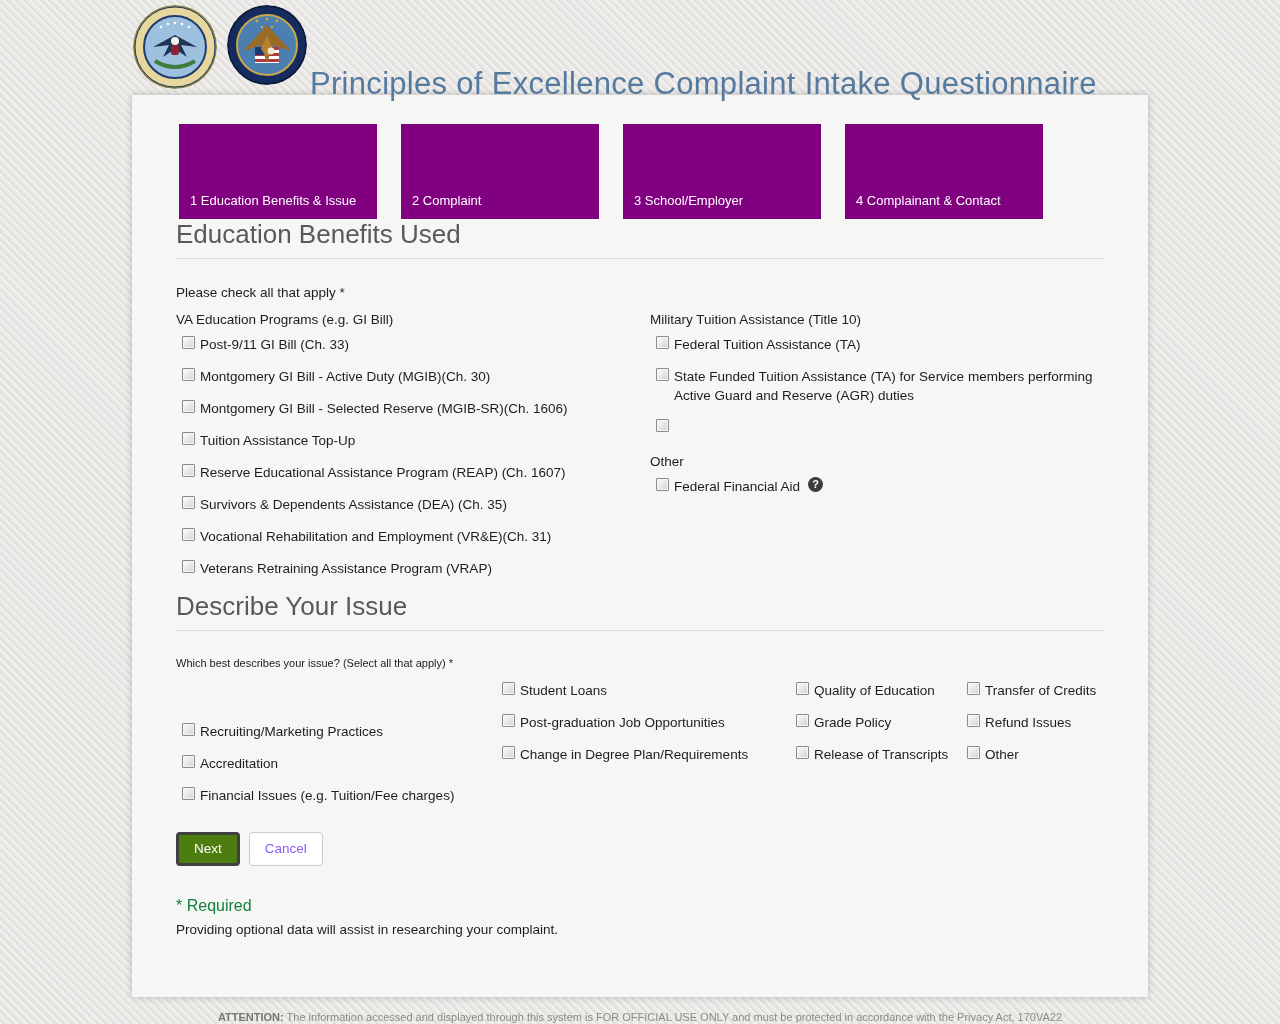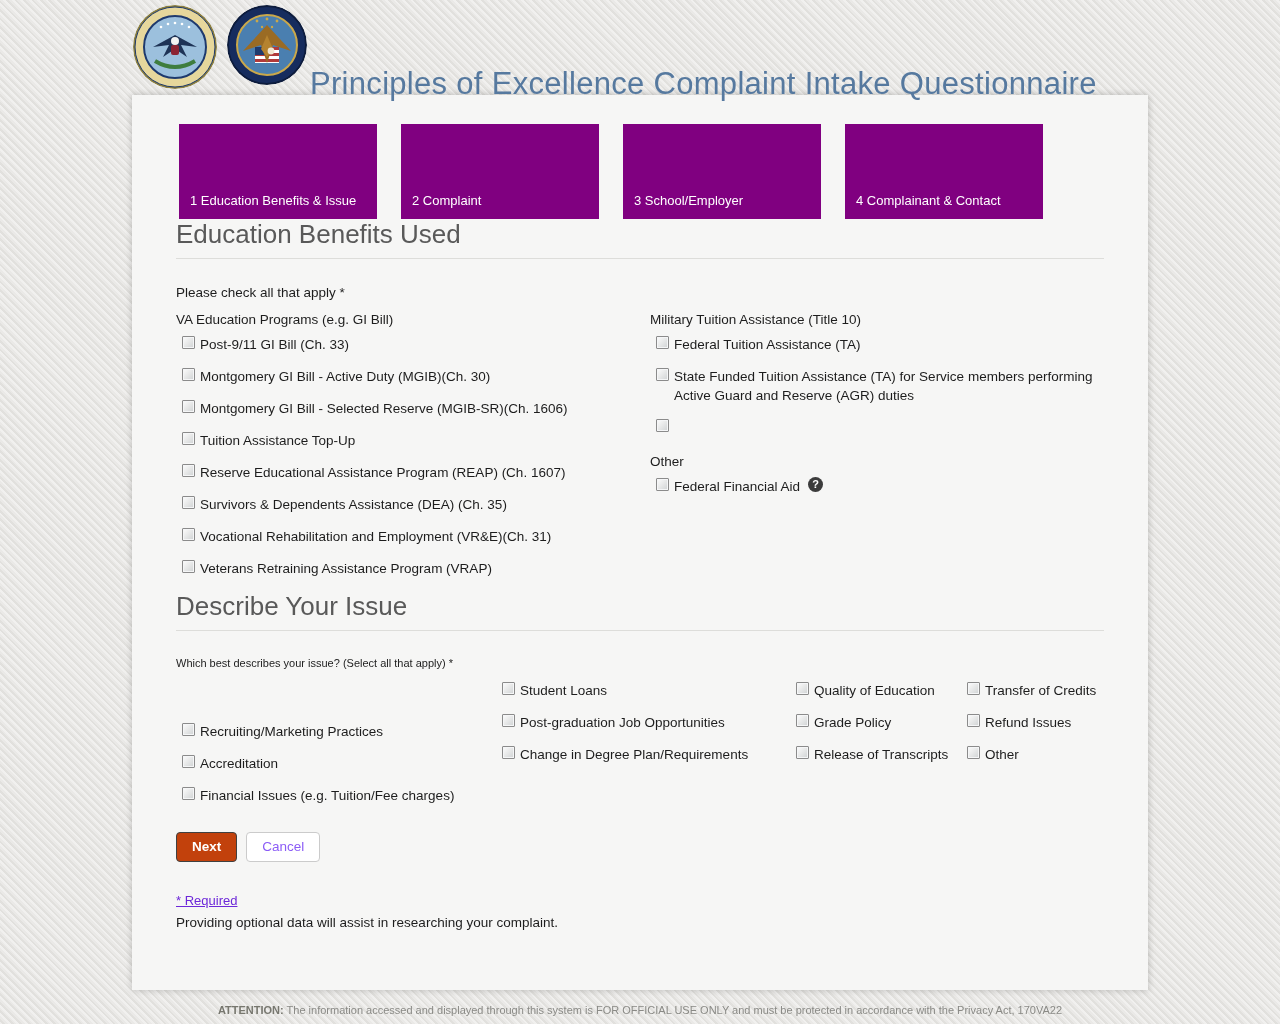--- a/index.html
+++ b/index.html
@@ -65,24 +65,24 @@
   
   .issue-question { margin-top:26px; font-size:11px; color:#1d1d1d; }
   .issue-cols { display:flex; margin-top:12px; }
   .icol0 { width:320px;margin-top:41px; } .icol1 { width:294px; } .icol2 { width:171px; } .icol3 { width:141px; }
   
   .btn-row { margin-top:14px; display:flex; gap:9px; }
   .btn {
     font-size:13.5px; border-radius:4px; cursor:pointer;
     padding:6px 15px; line-height:16px;
   }
-  .btn-primary { background:#c2410c; border:1px solid #404040; color:#fff;font-weight:bold; }
+  .btn-primary { background:#4d7c0f; border:3px solid #404040; color:#fff; }
   .btn-default { background:#fff; border:1px solid #cbcbcb; color:#8b5cf6; }
   
-  .note-required { margin-top:31px; font-size:13px; color:#6d28d9;text-decoration:underline; }
+  .note-required { margin-top:31px; font-size:16px; color:#15803d; }
   .note-optional { margin-top:7px; font-size:13.5px; color:#1d1d1d; }
   
   .site-footer { text-align:center; }
   .attention { margin-top:14px; font-size:11px; color:#8a8a86; }
   .attention b { color:#77776f; }
 </style>
 </head>
 <body>
 
 <div class="site-header">

